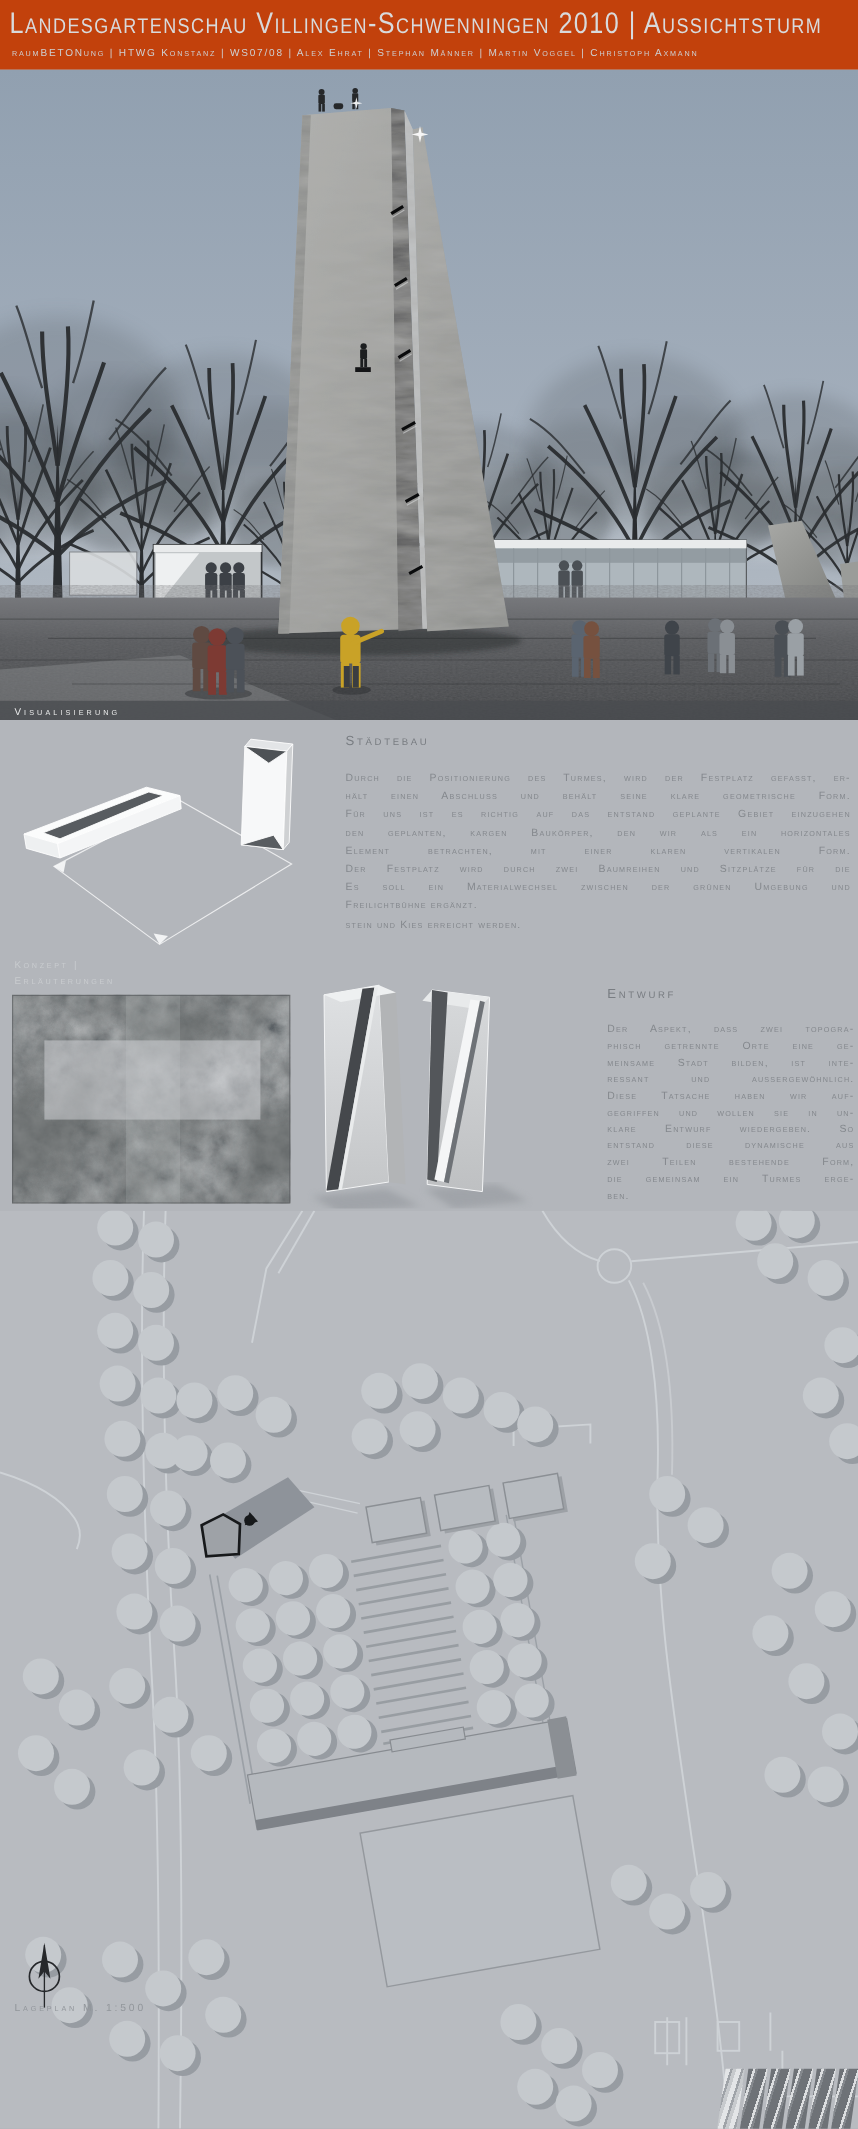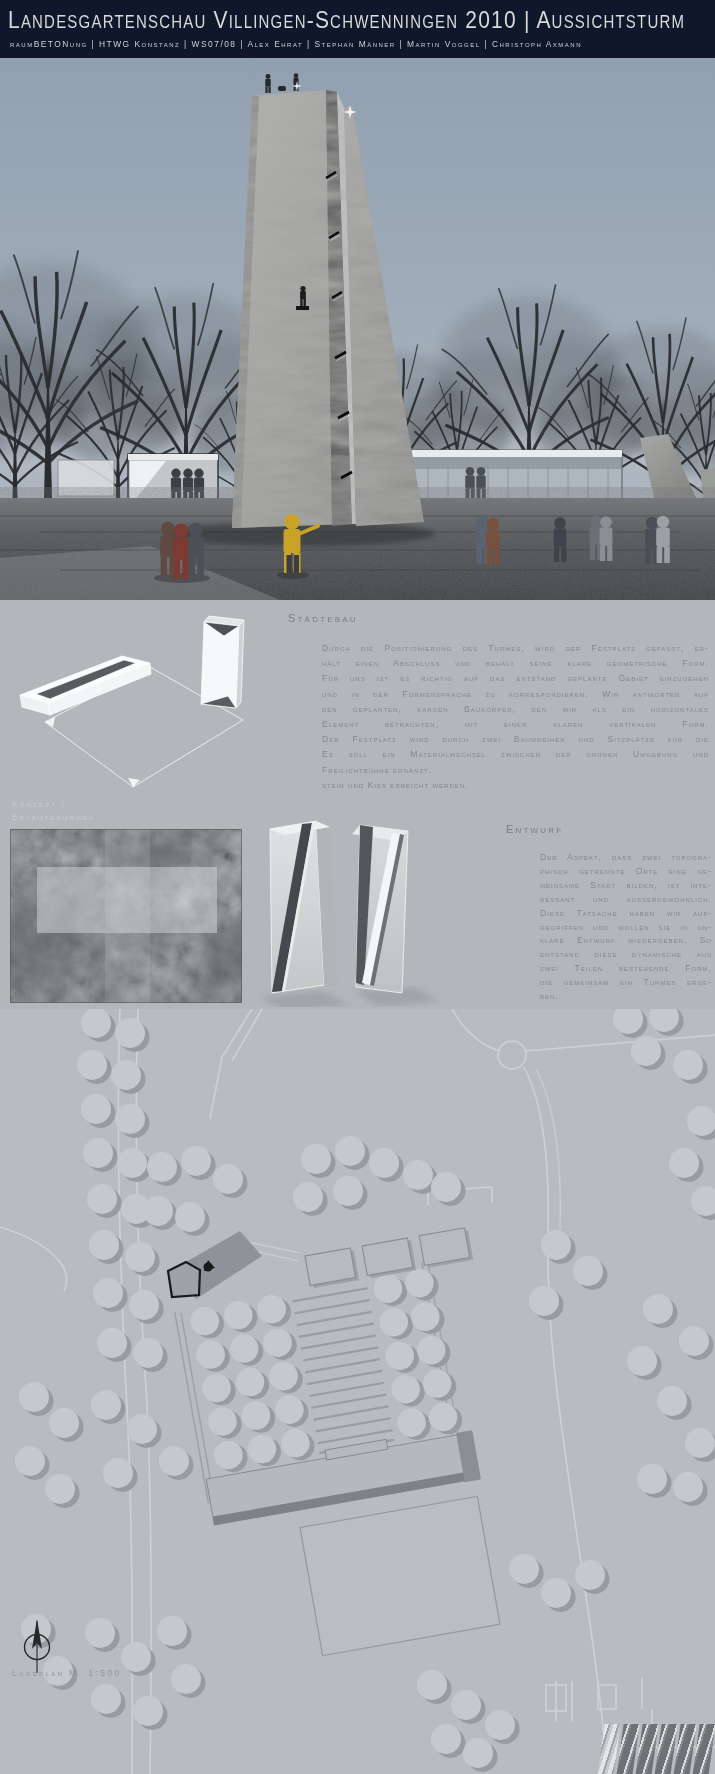--- a/index.html
+++ b/index.html
@@ -2,39 +2,39 @@
 <html><head>
 <meta charset="utf-8">
 <style>
   html,body{margin:0;padding:0;}
   body{width:715px;height:1774px;overflow:hidden;background:#b3b6bb;
        font-family:"Liberation Sans","DejaVu Sans",sans-serif;}
   .poster{position:relative;width:715px;height:1774px;background:#b3b6bb;}
   .sc{font-variant:small-caps;font-variant-caps:small-caps;}
 
   
-  .header{position:absolute;left:0;top:0;width:715px;height:58px;background:#0f172a;}
+  .header{position:absolute;left:0;top:0;width:715px;height:58px;background:#c2410c;}
   .title{position:absolute;left:8px;top:6px;width:707px;white-space:nowrap;
          font-size:21px;letter-spacing:1.2px;color:#d8dadc;
          transform:scaleY(1.18);transform-origin:left top;}
   .subtitle{position:absolute;left:10px;top:39px;width:705px;white-space:nowrap;
             font-size:8.4px;letter-spacing:1.5px;color:#ced0d3;}
 
   
   .viz{position:absolute;left:0;top:58px;width:715px;height:542px;overflow:hidden;}
   .viz svg{display:block;}
   .vizband{position:absolute;left:0;bottom:0;width:715px;height:16px;
            background:rgba(73,76,80,.78);}
   .vizlabel{position:absolute;left:12px;bottom:2px;font-size:8.2px;letter-spacing:2.6px;
             color:#eceded;}
 
   
   .h-sec{position:absolute;font-size:11px;letter-spacing:2.2px;color:#797d82;}
   .copy{position:absolute;font-size:8.7px;letter-spacing:1px;color:#84888d;}
-  .copy .tline{line-height:15.2px;white-space:nowrap;margin-left:34px;}
+  .copy .tline{line-height:15.2px;white-space:nowrap;}
   .copy.narrow .tline{line-height:13.9px;}
   .copy .tline.just{white-space:normal;text-align:justify;text-align-last:justify;}
   .sidelabel{position:absolute;font-size:8.2px;letter-spacing:2.2px;color:#c9cccf;
              line-height:13px;}
   .planlabel{position:absolute;left:12px;top:1668px;font-size:8.6px;letter-spacing:2.4px;
              color:#92969b;}
 
   .diagram{position:absolute;}
 
   
@@ -226,20 +226,23 @@
         </g>
         <use href="#person" transform="translate(483,506) scale(2.0)" style="color:#5a6470"></use>
         <use href="#person" transform="translate(493,507) scale(2.0)" style="color:#76513f"></use>
         <use href="#person" transform="translate(560,504) scale(1.9)" style="color:#3f444a"></use>
         <use href="#person" transform="translate(596,502) scale(1.9)" style="color:#6b7076"></use>
         <use href="#person" transform="translate(606,503) scale(1.9)" style="color:#8a8f94"></use>
         <use href="#person" transform="translate(652,506) scale(2.0)" style="color:#4a4f55"></use>
         <use href="#person" transform="translate(663,505) scale(2.0)" style="color:#9aa0a5"></use>
       </g>
     </svg>
+    <div class="vizband">
+      <div class="vizlabel sc">Visualisierung</div>
+    </div>
   </div>
 
   <svg class="diagram" style="left:0;top:600px" width="260" height="200" viewBox="0 0 260 200">
     <g stroke="rgba(253,254,254,0.75)" stroke-width="1" fill="none">
       <path d="M150,67 L243,120 L133,187 L45,122 Z"></path>
       <polygon points="45,122 55,117 53,127" fill="rgba(253,254,254,0.85)" stroke="none"></polygon>
       <polygon points="133,187 128,178 140,180" fill="rgba(253,254,254,0.85)" stroke="none"></polygon>
     </g>
     <g stroke="rgba(255,255,255,0.9)" stroke-width="0.8">
       <polygon points="20,95 122,56 150,63 48,103" fill="#fbfcfc"></polygon>
@@ -254,21 +257,20 @@
       <polygon points="239,26 244,20 241,102 236,108" fill="#cfd1d3"></polygon>
       <polygon points="201,104 236,108 228,96" fill="#595d61"></polygon>
     </g>
   </svg>
 
   <div class="h-sec sc" style="left:288px;top:612px">Städtebau</div>
   <div class="copy sc" style="left:288px;top:641px;width:421px">
       <div class="tline just">Durch die Positionierung des Turmes, wird der Festplatz gefasst, er-</div>
       <div class="tline just">hält einen Abschluss und behält seine klare geometrische Form.</div>
       <div class="tline just">Für uns ist es richtig auf das entstand geplante Gebiet einzugehen</div>
-      <div class="tline just">und in der Formensprache zu korrespondieren. Wir antworten auf</div>
       <div class="tline just">den geplanten, kargen Baukörper, den wir als ein horizontales</div>
       <div class="tline just">Element betrachten, mit einer klaren vertikalen Form.</div>
       <div class="tline just">Der Festplatz wird durch zwei Baumreihen und Sitzplätze für die</div>
       <div class="tline just">Es soll ein Materialwechsel zwischen der grünen Umgebung und</div>
       <div class="tline">Freilichtbühne ergänzt.</div>
       <div class="tline">stein und Kies erreicht werden.</div>
     </div>
 
   <div class="sidelabel sc" style="left:12px;top:798px">
     <div>Konzept |</div>

